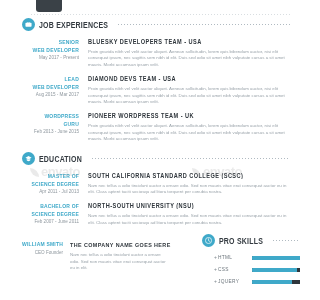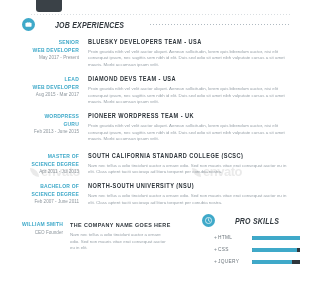--- a/index.html
+++ b/index.html
@@ -68,23 +68,22 @@
   }
 
   
   .section {
     position: relative;
     padding: 0 10px 0 8px;
   }
   .sec-head {
     display: flex;
     align-items: center;
-    gap: 20px;
+    gap: 4px;
     padding-left: 14px;
-    font-style: italic;
   }
   .sec-icon {
     width: 13px;
     height: 13px;
     border-radius: 50%;
     background: #3fa9c9;
     display: flex;
     align-items: center;
     justify-content: center;
     flex: 0 0 auto;
@@ -303,20 +302,29 @@
       <div class="entry-date">Feb 2013 - June 2015</div>
     </div>
     <div class="entry-right">
       <div class="entry-org">Pioneer Wordpress Team - UK</div>
       <div class="entry-desc">Proin gravida nibh vel velit auctor aliquet. Aenean sollicitudin, lorem quis bibendum auctor, nisi elit consequat ipsum, nec sagittis sem nibh id elit. Duis sed odio sit amet nibh vulputate cursus a sit amet mauris. Morbi accumsan ipsum velit.</div>
     </div>
   </div>
 </div>
 
 <div class="section" style="margin-top:9px;">
+  <div class="sec-head">
+    <span class="sec-icon">
+      <svg width="7" height="7" viewBox="0 0 16 16">
+          <path fill="#fff" d="M8 2 1 6l7 4 7-4-7-4zm-4 7v3c0 1 2 2 4 2s4-1 4-2V9L8 11 4 9z"></path>
+        </svg>
+    </span>
+    <span class="sec-title">Education</span>
+    <span class="sec-rule"></span>
+  </div>
 
   <div class="entry">
     <div class="entry-left">
       <div class="entry-role">
         <div>MASTER OF</div>
         <div>SCIENCE DEGREE</div>
       </div>
       <div class="entry-date">Apr 2011 - Jul 2013</div>
     </div>
     <div class="entry-right">

